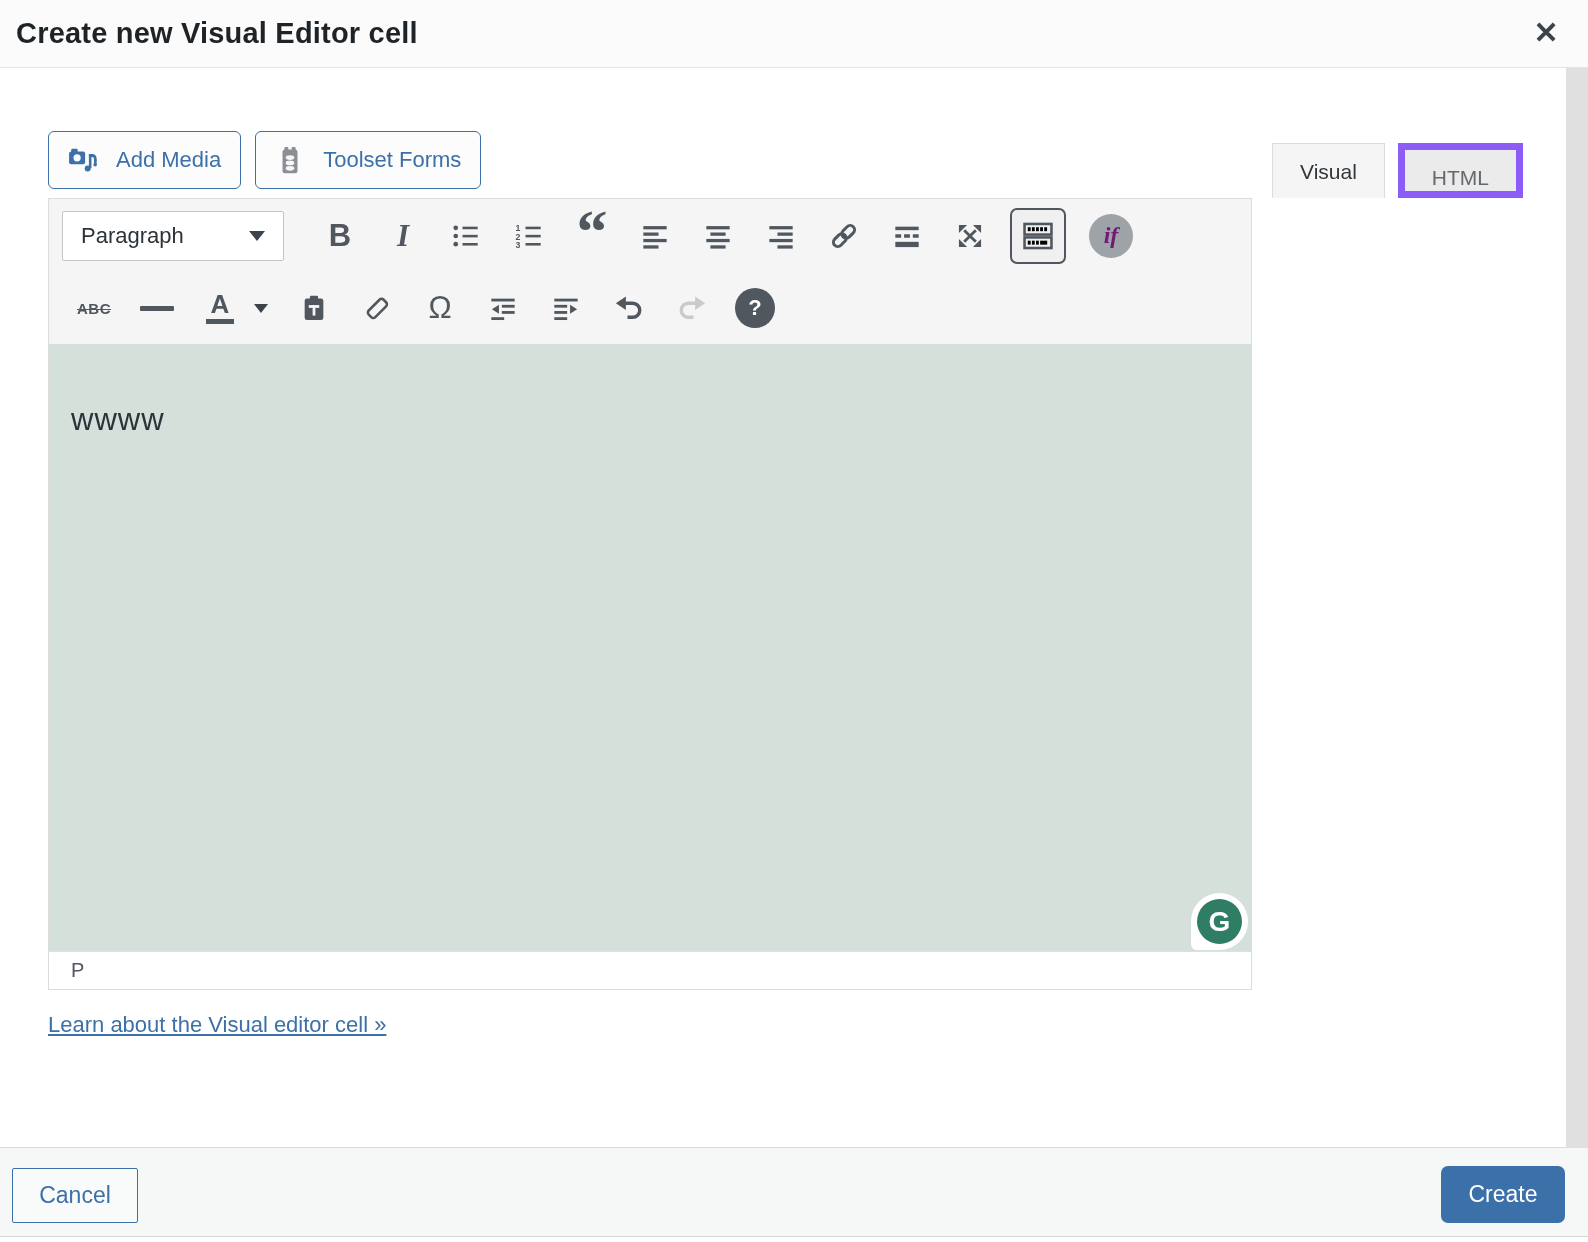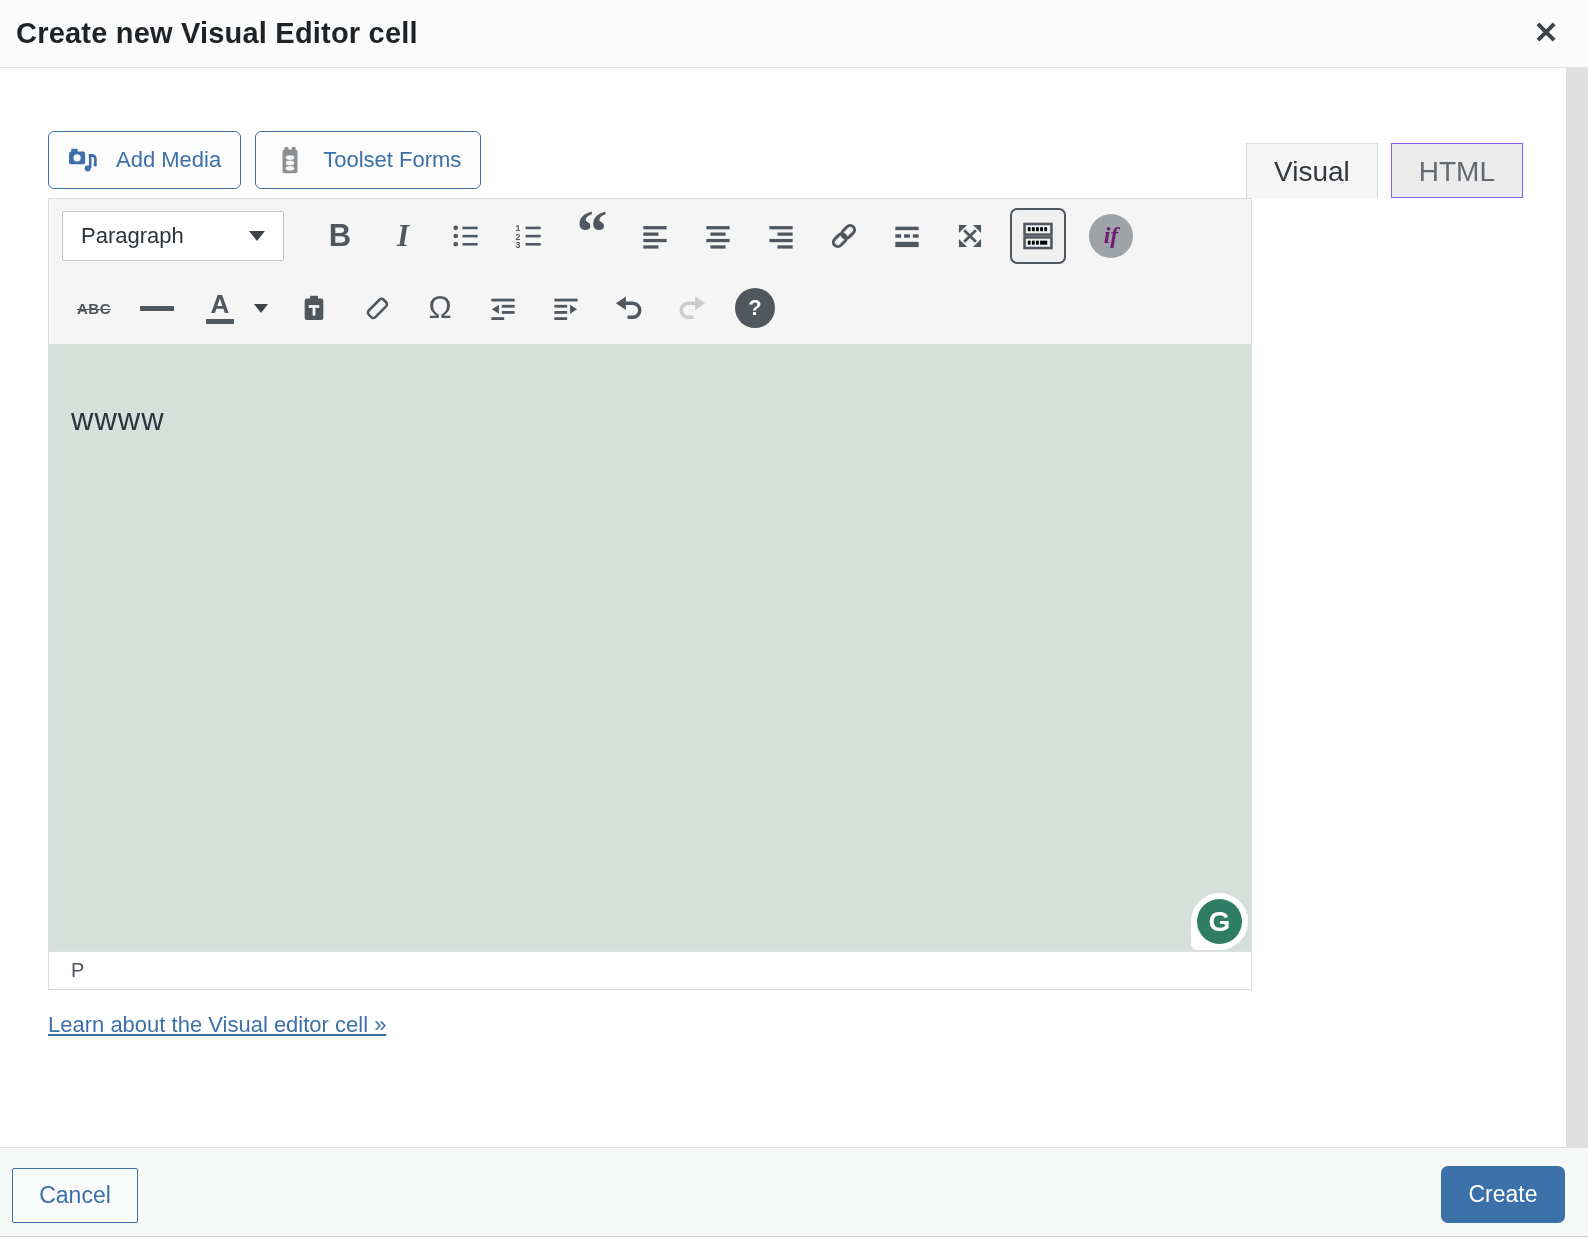--- a/index.html
+++ b/index.html
@@ -46,29 +46,29 @@
   }
   .media-btn svg { display: block; }
 
   
   .editor-tabs {
     position: absolute; top: 143px; left: 48px; width: 1475px;
     display: flex; justify-content: flex-end; gap: 13px;
   }
   .tab {
     height: 55px; line-height: 55px; padding: 0 27px;
-    font-size: 28px; cursor: pointer; border: 1px solid transparent;
+    font-size: 21px; cursor: pointer; border: 1px solid transparent;
   }
   .tab-active {
     background: #f5f5f5; color: #32373c;
     border: 1px solid #dcdcde; border-bottom: none;
   }
   .tab-inactive {
     background: #ebebeb; color: #646970;
-    border: 1px solid #8b5cf6;
+    border: 7px solid #8b5cf6;
   }
 
   
   .editor-wrap {
     position: absolute; top: 198px; left: 48px; width: 1204px;
     border: 1px solid #dcdcde;
     background: #f5f5f5;
   }
   .toolbar-row {
     display: flex; align-items: center;

